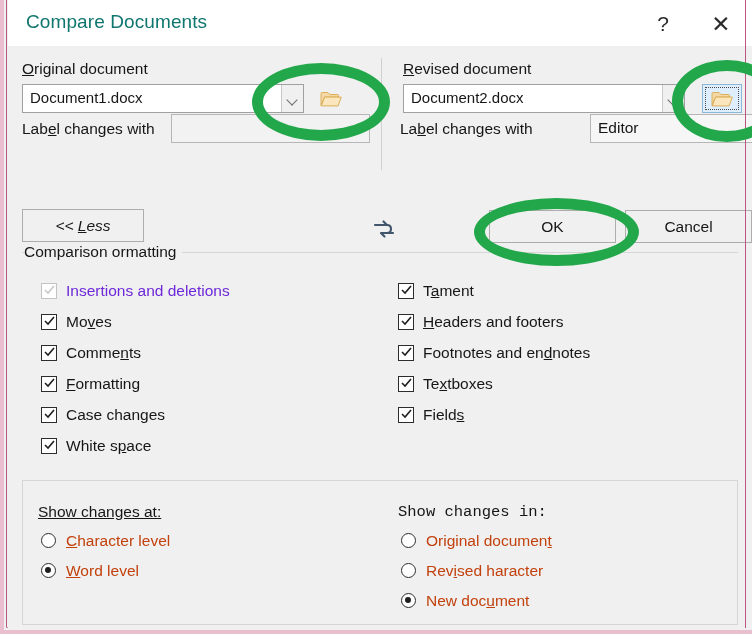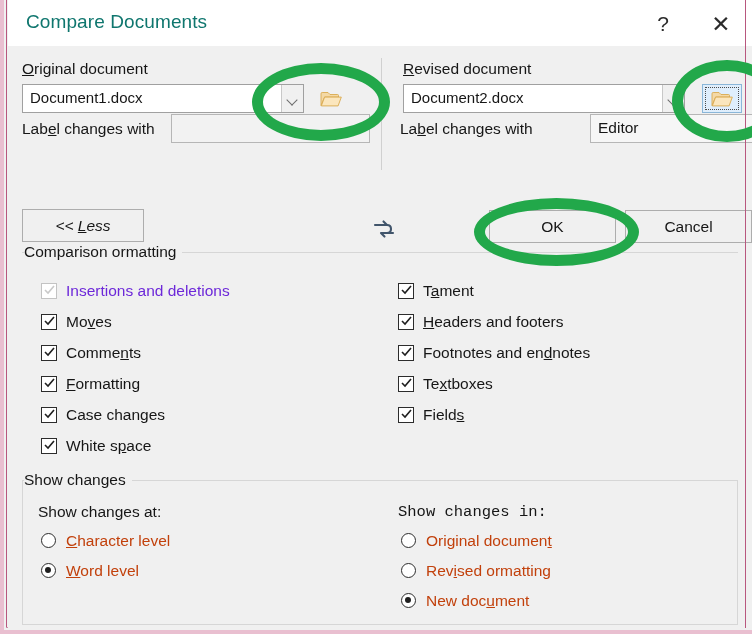--- a/index.html
+++ b/index.html
@@ -446,48 +446,47 @@
 
     <div class="cbrow" style="left:390px; top:360px;">
       <div class="cbox">
         <svg class="tick" viewBox="0 0 11 10">
             <path d="M1 5 L4 8 L10 1" fill="none" stroke="#1f1f1f" stroke-width="1.6"></path>
           </svg>
       </div>
       <div class="cblabel"><span>Field</span><span class="u">s</span><span></span></div>
     </div>
 
-    <div class="group-label" style="left:16px; top:425px;">Show changes</div>
     <div class="group-line" style="left:14px; top:434px; width:716px;"></div>
     <div class="group-side" style="left:14px; top:434px; height:144px;"></div>
     <div class="group-side" style="left:729px; top:434px; height:144px;"></div>
     <div class="group-line" style="left:14px; top:578px; width:716px;"></div>
 
-    <div class="lbl" style="left:30px; top:457px;">Show changes at:</div>
+    <div class="lbl" style="left:30px; top:457px;text-decoration:underline;">Show changes at:</div>
 
     <div class="rbrow" style="left:33px; top:486px;">
       <div class="rbtn"></div>
       <div class="rblabel"><span></span><span class="u">C</span><span>haracter level</span></div>
     </div>
 
     <div class="rbrow" style="left:33px; top:516px;">
       <div class="rbtn on"></div>
       <div class="rblabel"><span></span><span class="u">W</span><span>ord level</span></div>
     </div>
 
     <div class="lbl" style="left:390px; top:457px;font-family:Liberation Mono, monospace;">Show changes in:</div>
 
     <div class="rbrow" style="left:393px; top:486px;">
       <div class="rbtn"></div>
       <div class="rblabel"><span>Original documen</span><span class="u">t</span><span></span></div>
     </div>
 
     <div class="rbrow" style="left:393px; top:516px;">
       <div class="rbtn"></div>
-      <div class="rblabel"><span>Rev</span><span class="u">i</span><span>sed ormatting</span></div>
+      <div class="rblabel"><span>Rev</span><span class="u">i</span><span>sed haracter</span></div>
     </div>
 
     <div class="rbrow" style="left:393px; top:546px;">
       <div class="rbtn on"></div>
       <div class="rblabel"><span>New doc</span><span class="u">u</span><span>ment</span></div>
     </div>
 
   </div>
 
   <div class="hilite" style="left:248px; top:63px; width:138px; height:78px;"></div>

